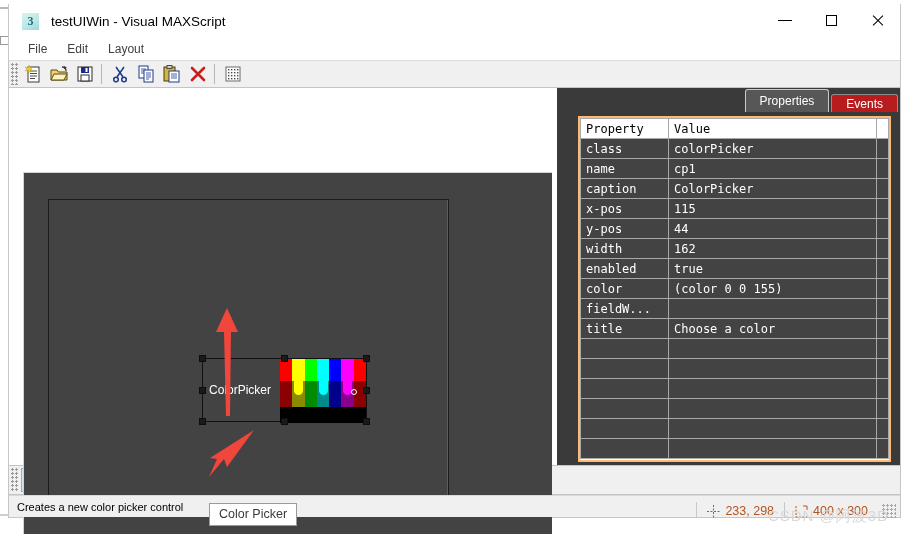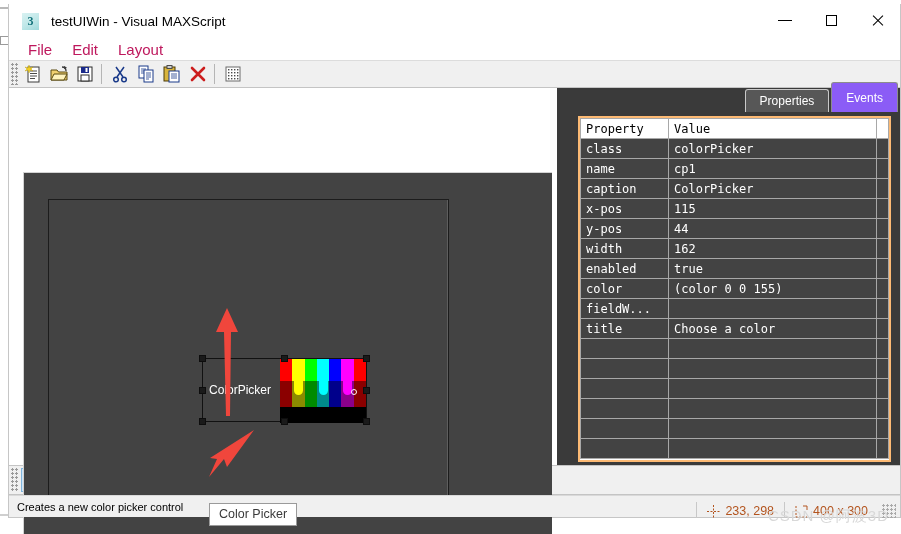--- a/index.html
+++ b/index.html
@@ -70,21 +70,21 @@
   }
   .cb-close:before { transform:rotate(45deg); }
   .cb-close:after  { transform:rotate(-45deg); }
 
   
   #menubar {
     flex:0 0 22px; height:22px; display:flex; align-items:center;
     background:#ffffff; padding-left:10px; gap:2px;
   }
   .menu-item {
-    font-size:15px; color:#be185d; padding:2px 9px; white-space:nowrap;
+    font-size:12px; color:#404040; padding:2px 9px; white-space:nowrap;
   }
 
   
   #toolbar-wrap {
     flex:0 0 28px; height:28px; background:#f0f0f0;
     border-top:1px solid #dcdcdc; border-bottom:1px solid #c4c4c4;
     display:flex; align-items:center;
   }
   #toolbar-grip {
     width:8px; height:22px; margin-left:2px;
@@ -164,25 +164,25 @@
   #props-panel {
     flex:1 1 auto; background:#3a3a3a; display:flex; flex-direction:column;
     border-left:1px solid #ffffff;
     align-items:flex-end;
   }
   #tabs {
     flex:0 0 24px; height:24px; display:flex; align-items:flex-end;
     padding-left:5px; background:#3a3a3a;
   }
   .tab {
-    height:30px; padding:0 14px; font-size:12px;
+    height:18px; padding:0 14px; font-size:12px;
     display:flex; align-items:center; color:#ffffff;
     border:1px solid #8c8c8c; border-bottom:none;
     border-top-left-radius:3px; border-top-right-radius:3px;
-    margin-right:2px; background:#8b5cf6;
+    margin-right:2px; background:#b91c1c;
   }
   .tab.active { background:#575757; height:23px; border-color:#c9c9c9; }
   #tabs-underline { height:1px; background:#8c8c8c; }
 
   #prop-table-wrap {
     flex:1 1 auto; margin:3px 9px 3px 21px;
     border:2px solid #fdba74; background:#ffffff; overflow:hidden;
   }
   table.prop-table { width:100%; border-collapse:collapse; table-layout:fixed; }
   table.prop-table th, table.prop-table td {

